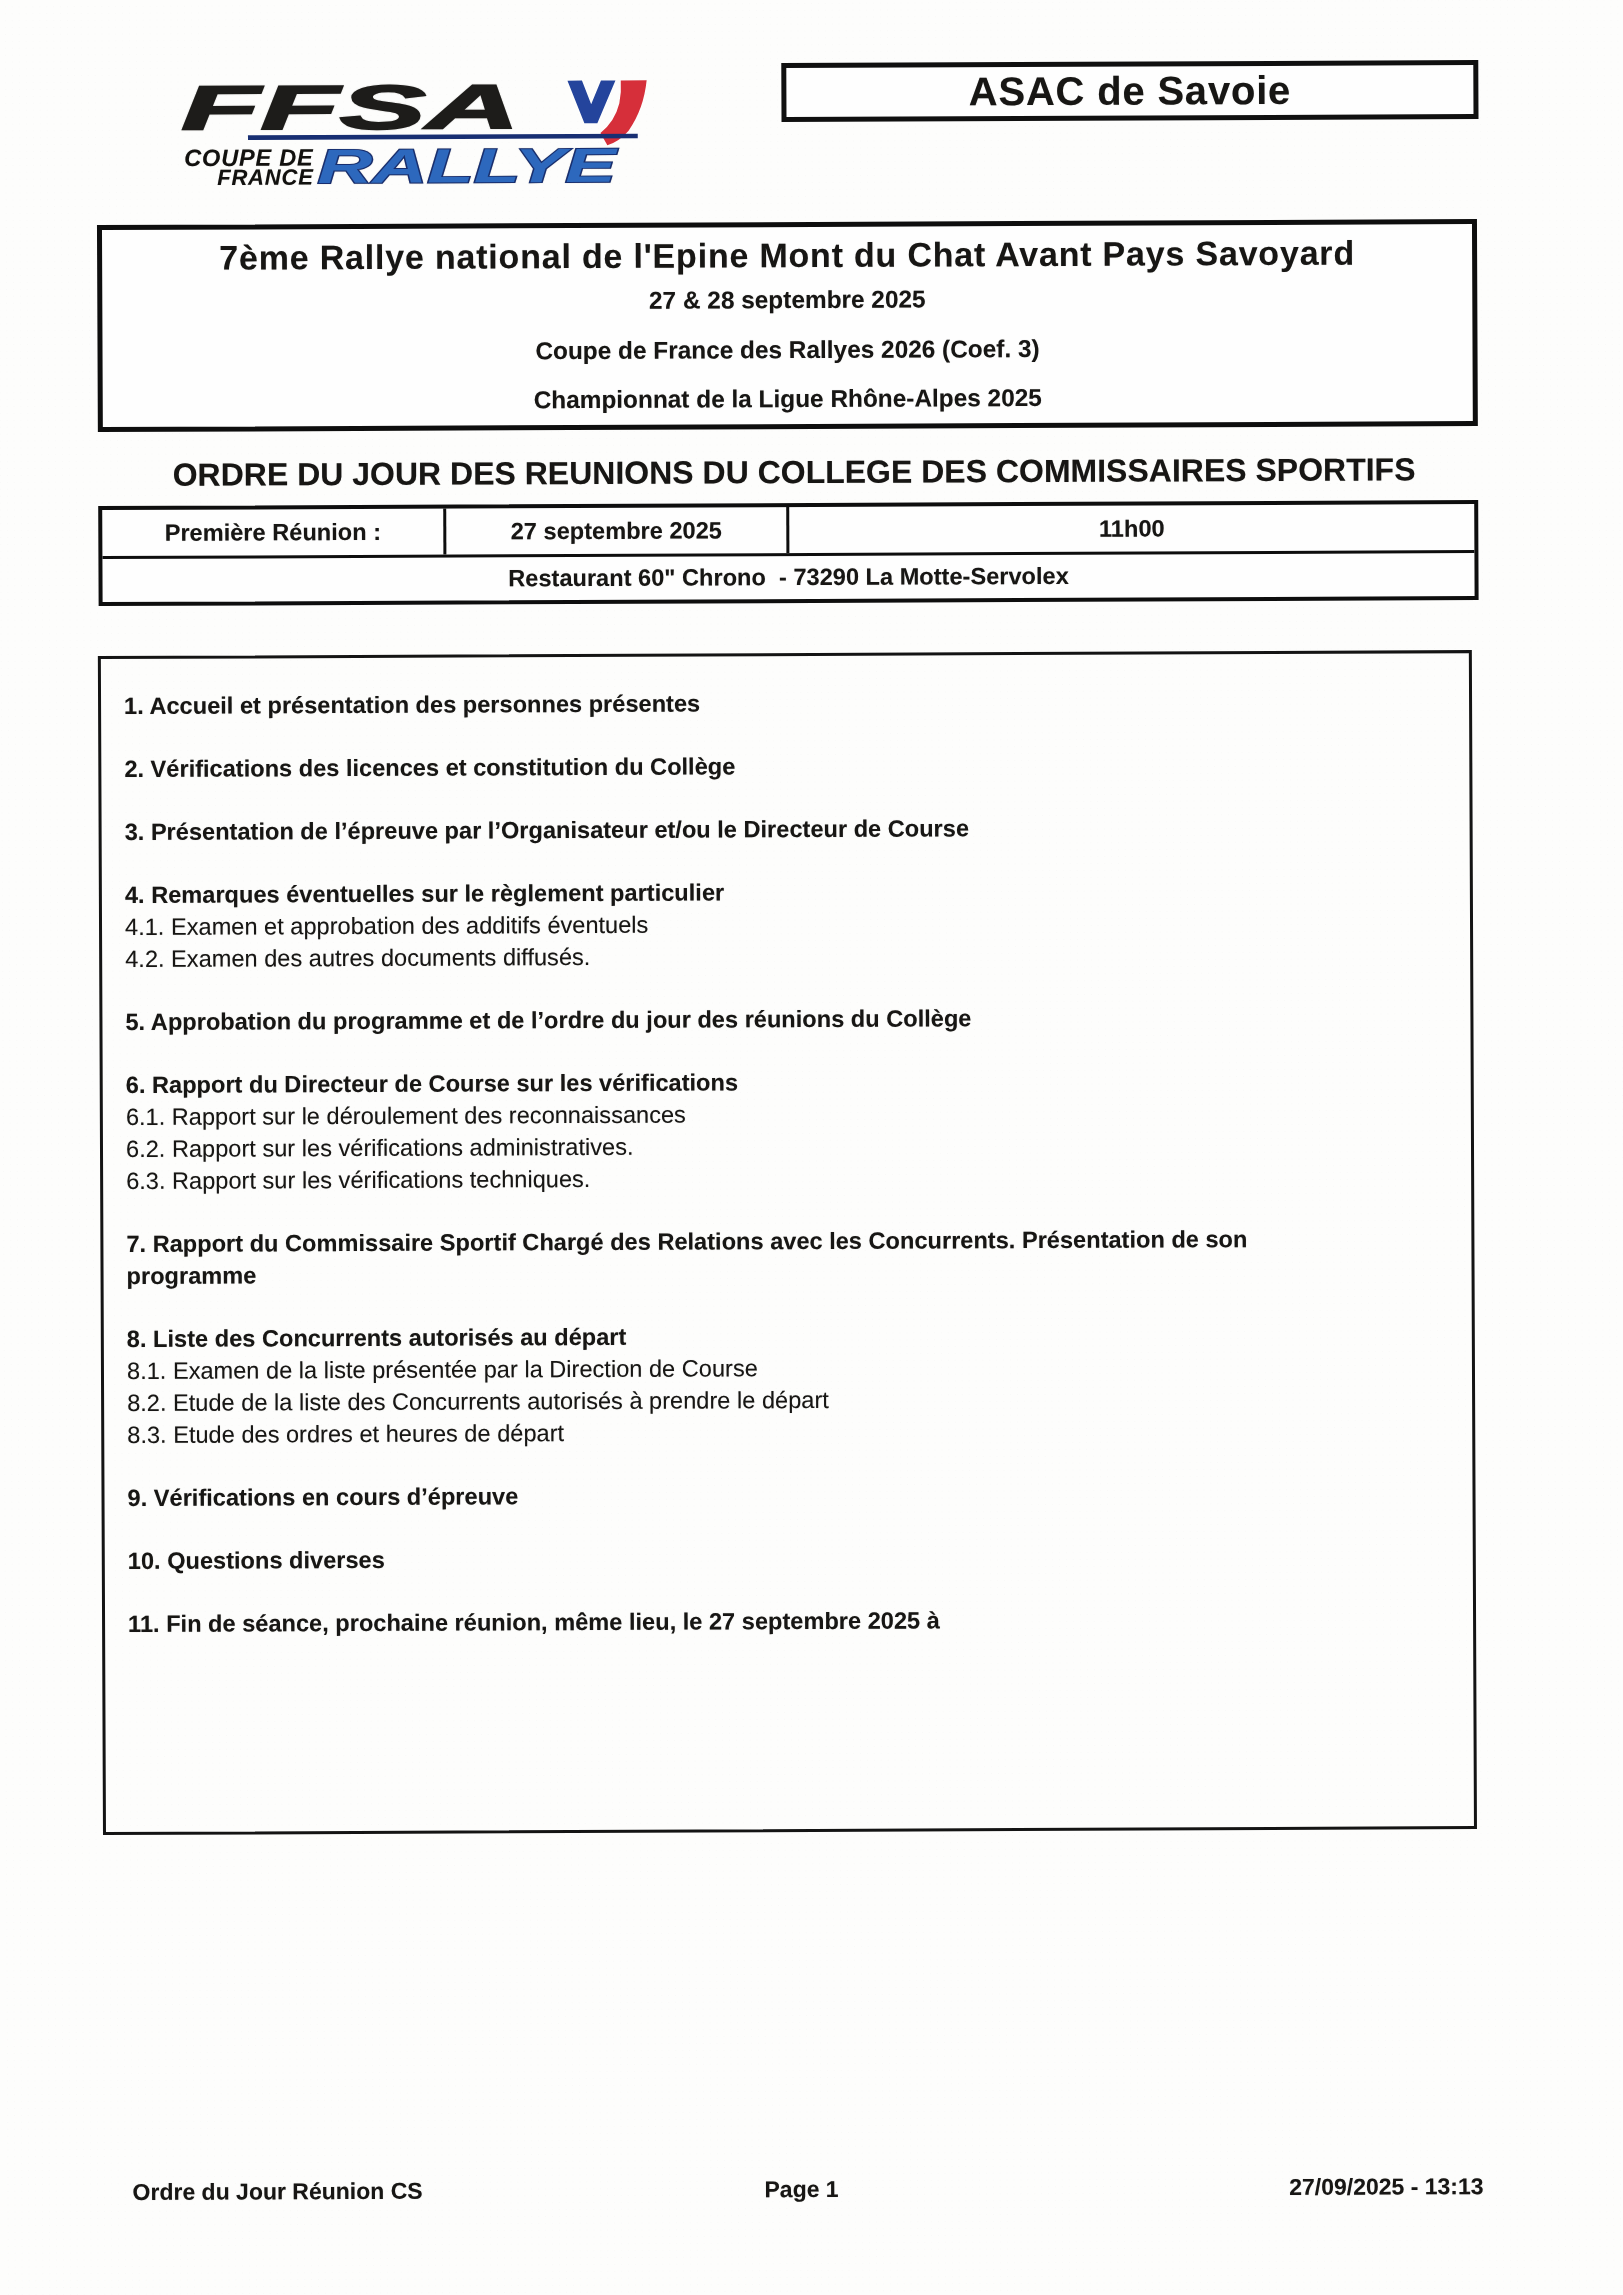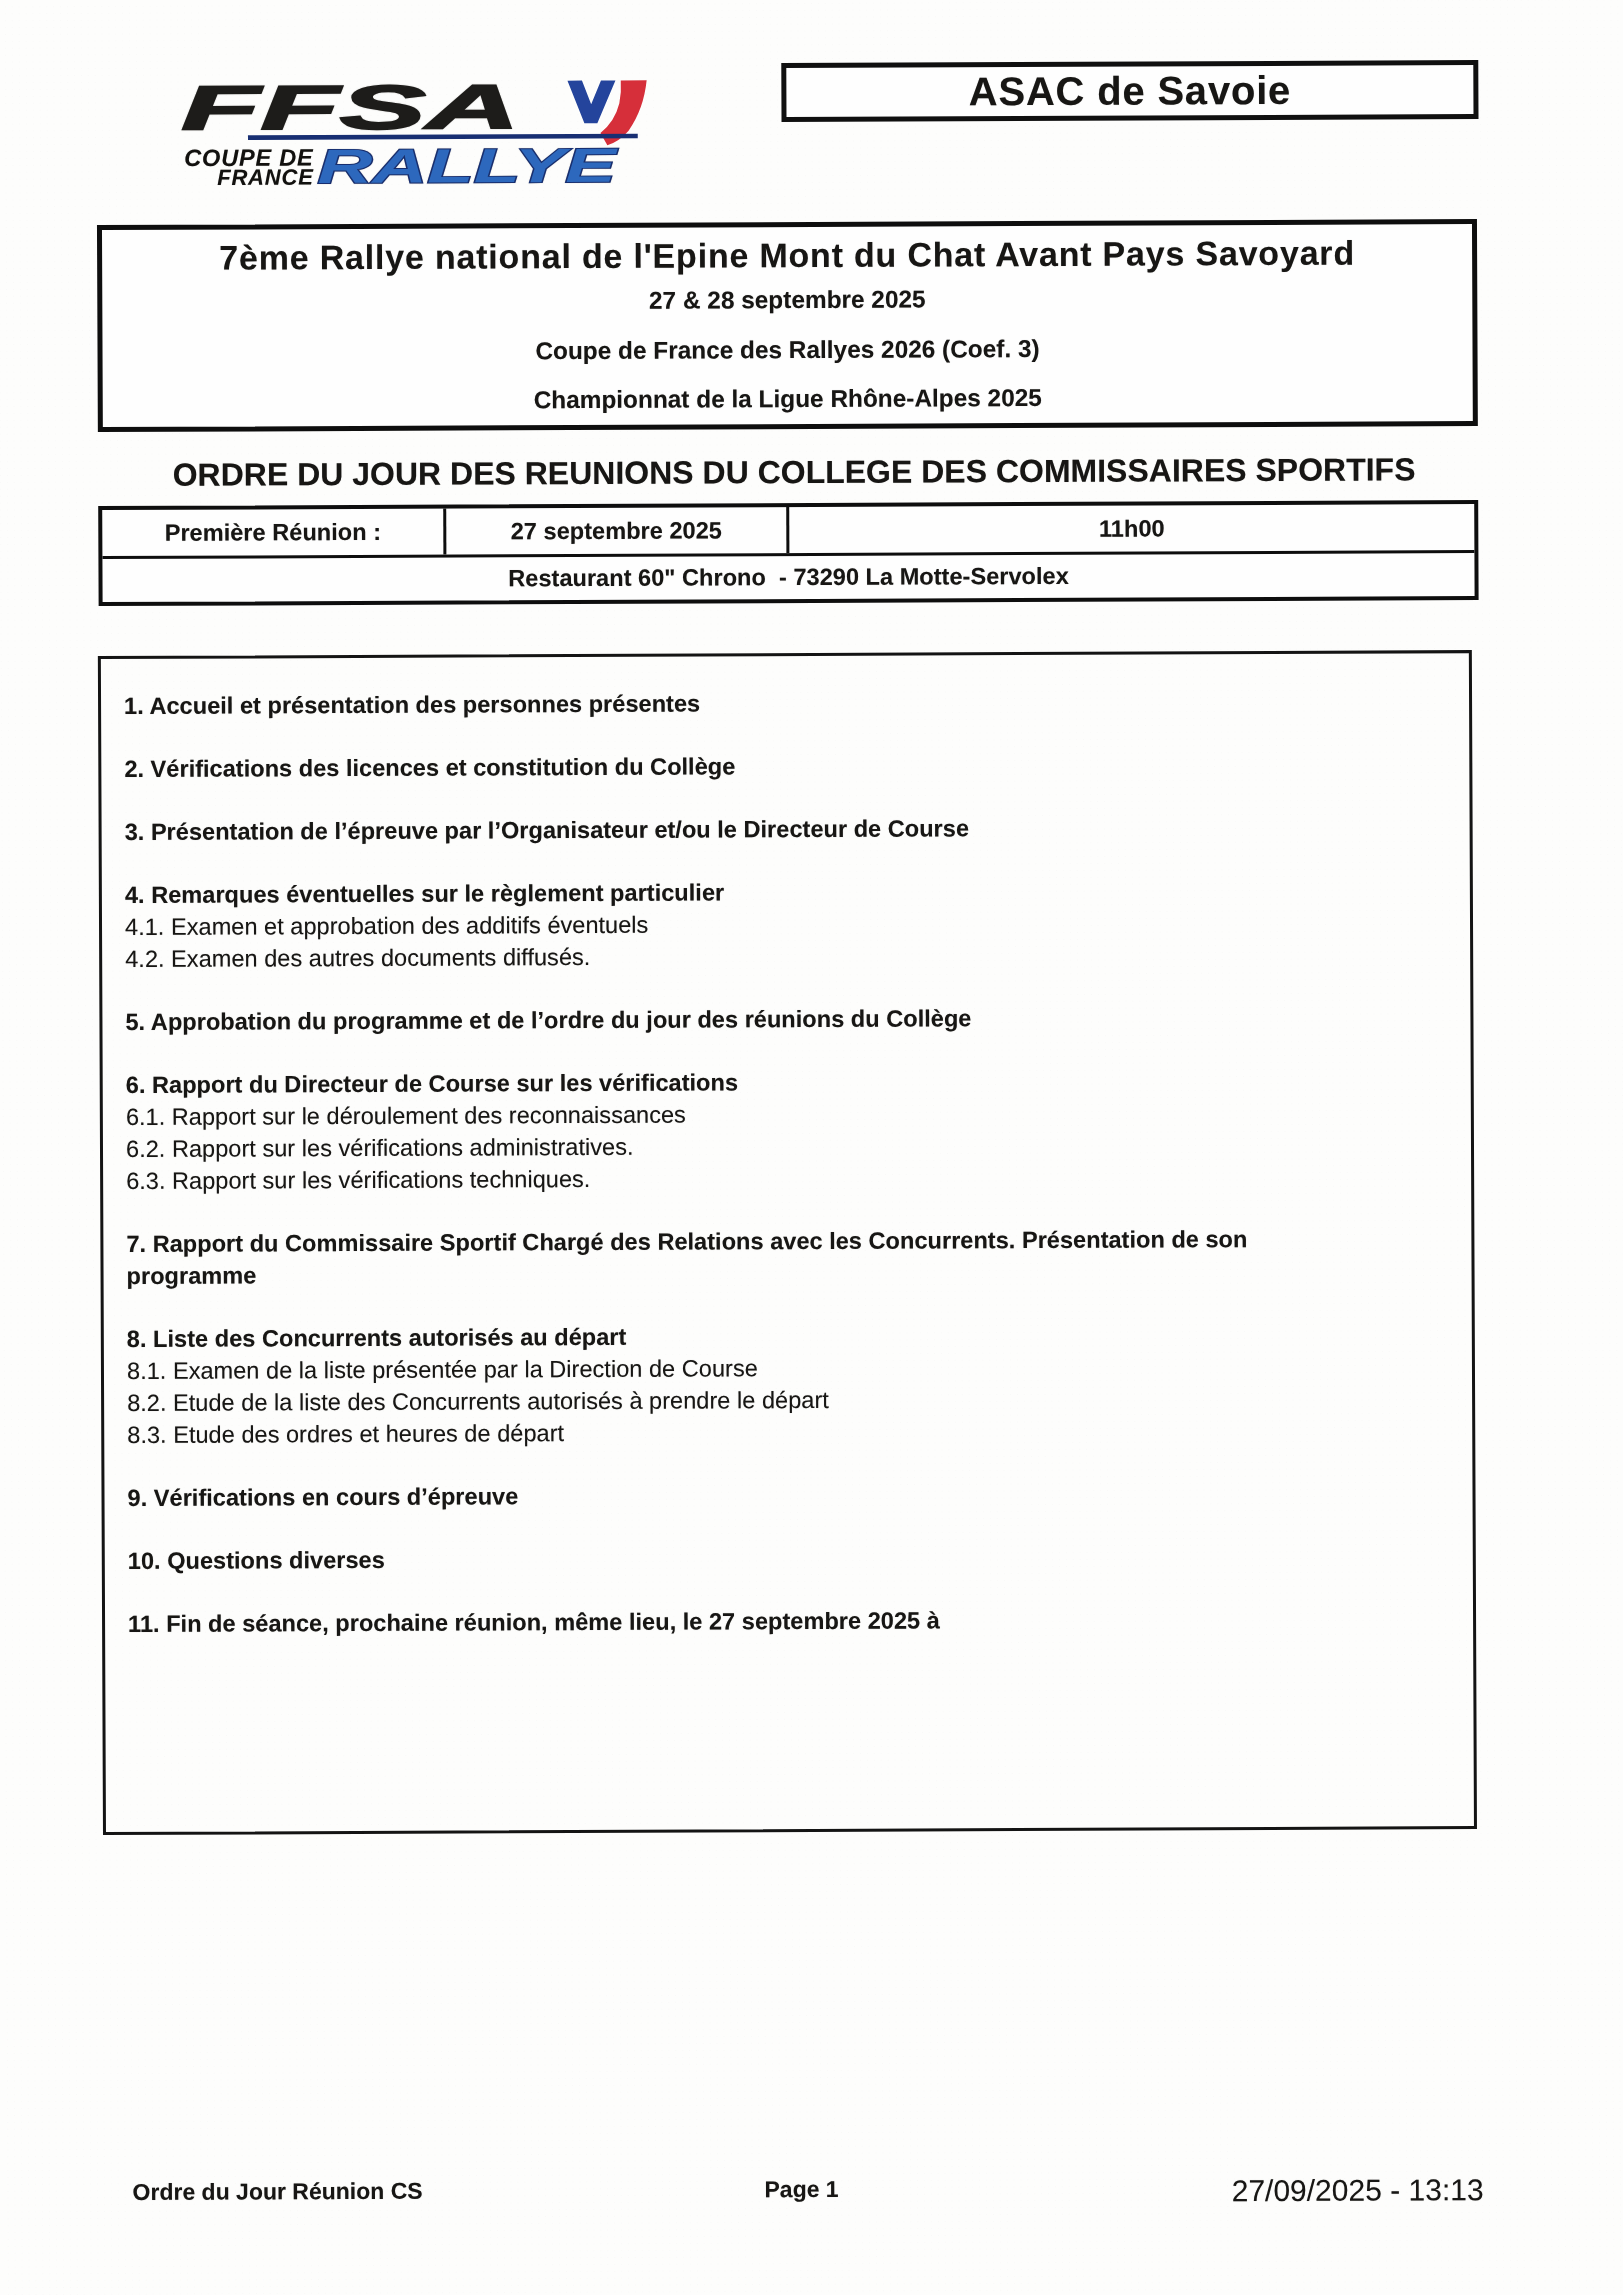--- a/index.html
+++ b/index.html
@@ -61,21 +61,21 @@
     padding:31px 65px 0 23px;
   }
   .line{font-size:23.6px;line-height:32px;}
   .line.main{font-weight:700;}
   .line.sub{font-weight:400;}
   .line.gap{margin-top:31px;}
   
   .footer-left{position:absolute;left:128px;top:2176px;font-size:23px;font-weight:700;}
   .footer-center{position:absolute;left:0;top:2176px;width:1594px;text-align:center;
     font-size:23px;font-weight:700;}
-  .footer-right{position:absolute;right:145px;top:2176px;font-size:30px;font-weight:400;}
+  .footer-right{position:absolute;right:145px;top:2176px;font-size:23px;font-weight:700;}
 </style>
 </head>
 <body>
 
 <div class="sheet">
 
   <div class="logo">
     <svg width="495" height="118" viewBox="0 0 650 155">
       <text x="28" y="72" textLength="445" lengthAdjust="spacingAndGlyphs" style="font-family:'Liberation Sans',sans-serif;font-style:italic;font-weight:700;font-size:82px;fill:#1d1c1a;stroke:#1d1c1a;stroke-width:2;paint-order:stroke">FFSA</text>
       <g>

